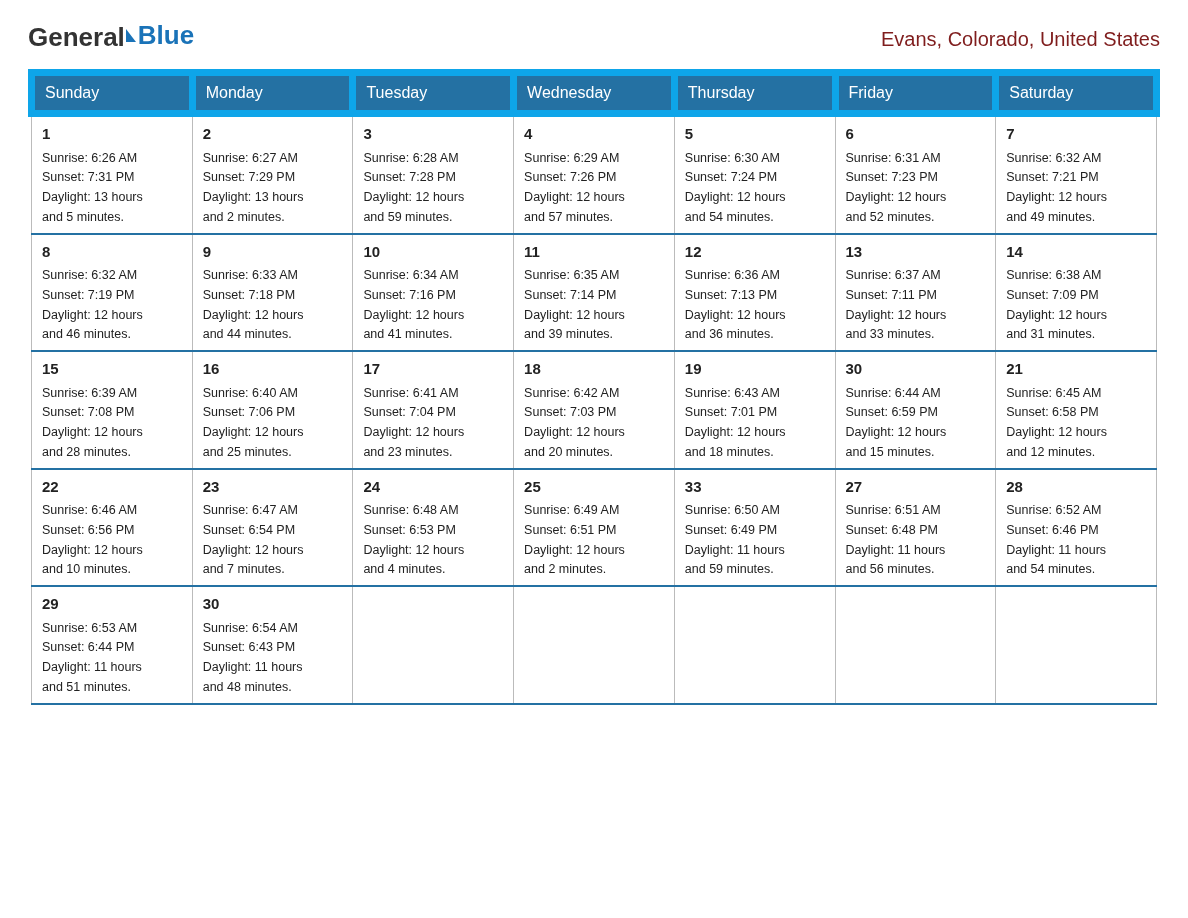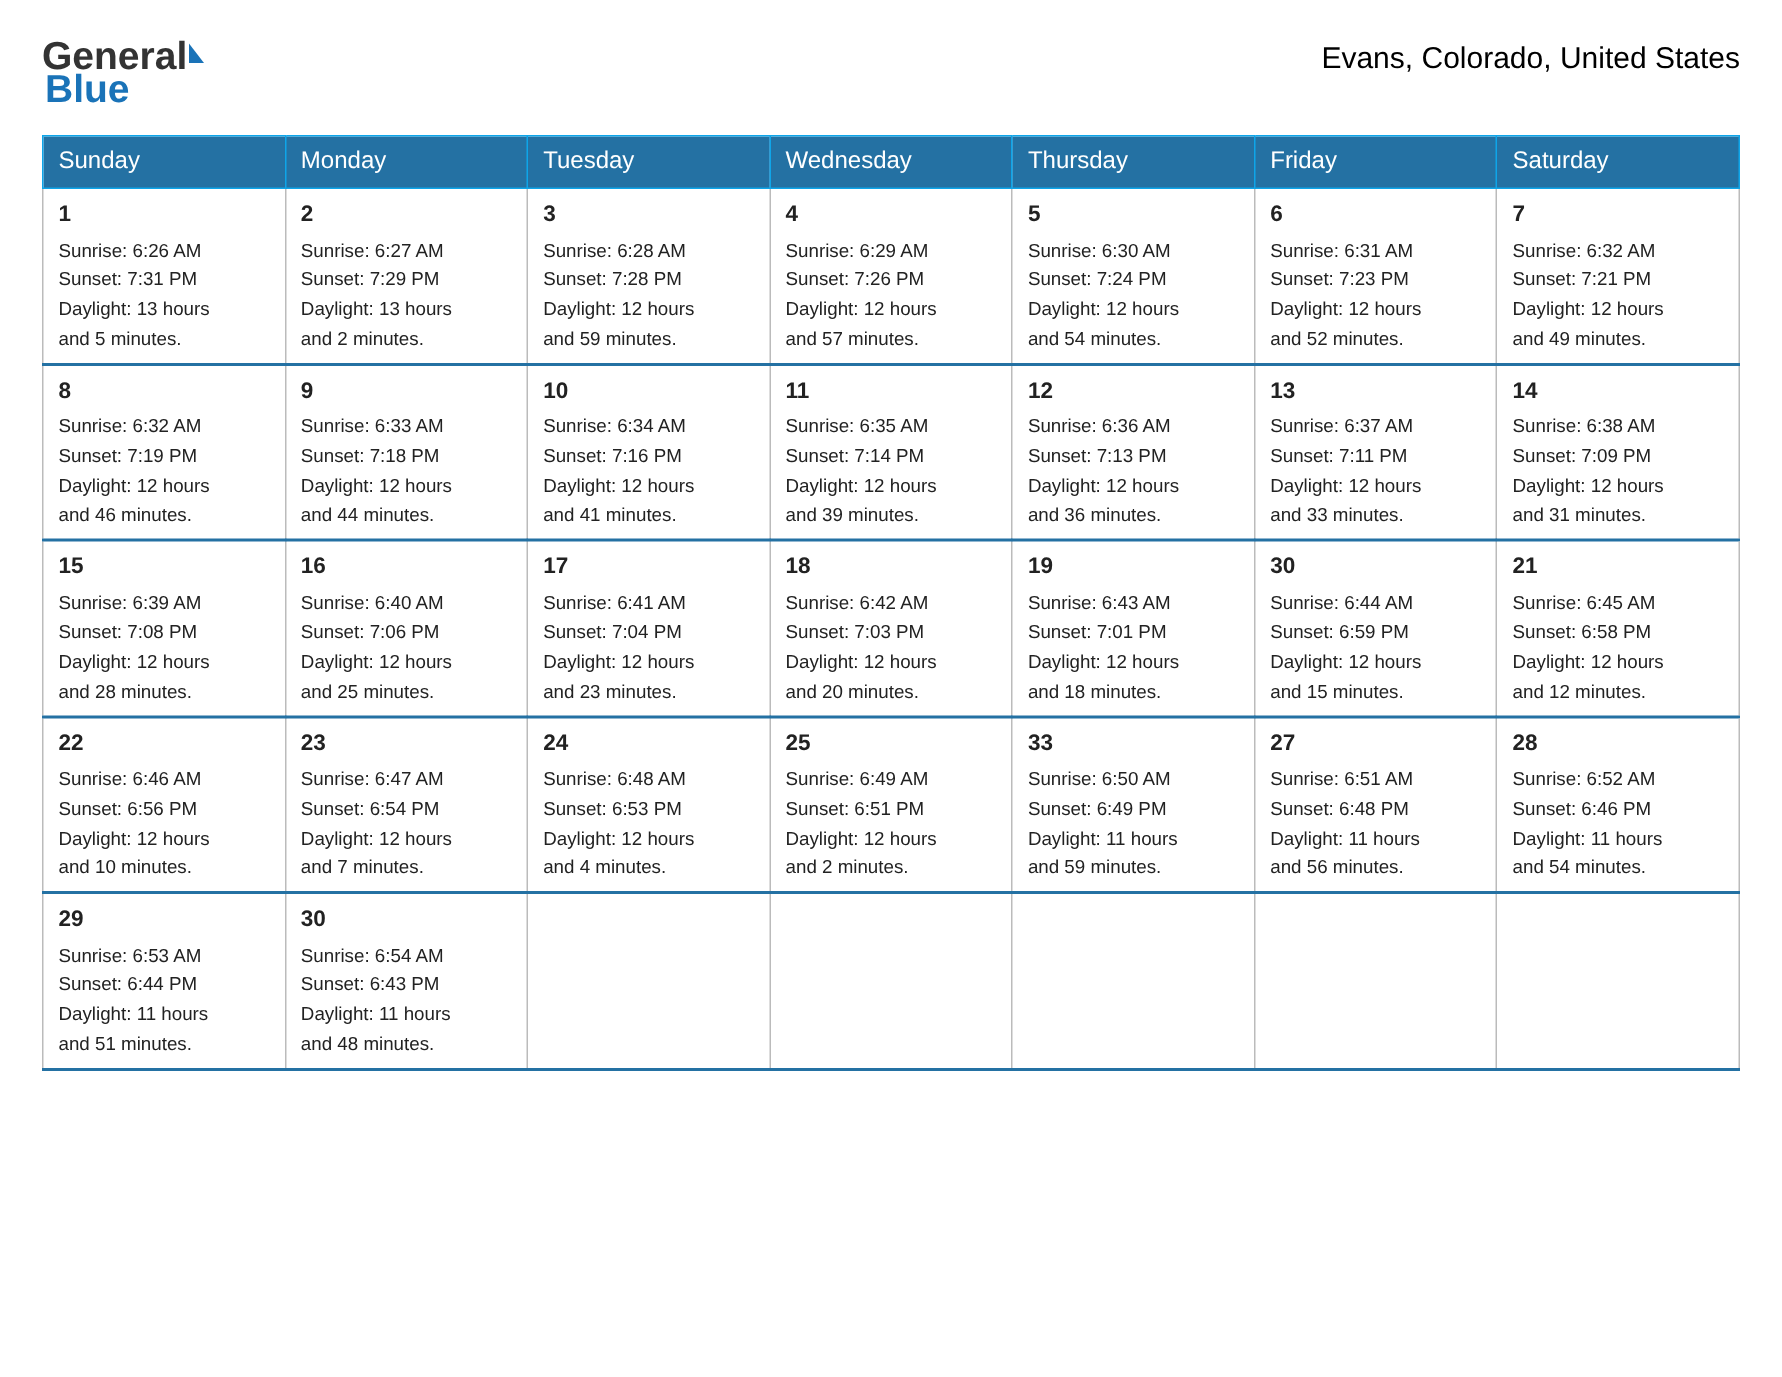--- a/index.html
+++ b/index.html
@@ -46,38 +46,38 @@
     }
     .title-area h1 {
       font-size: 48px;
       font-weight: bold;
       color: #222;
       line-height: 1.1;
     }
     .title-area h2 {
       font-size: 20px;
       font-weight: normal;
-      color: #000000;
+      color: #7f1d1d;
       margin-top: 4px;
     }
     table {
       width: 100%;
       border-collapse: collapse;
       table-layout: fixed;
     }
     thead tr {
       background-color: #2471a3;
     }
     thead th {
       color: #fff;
       font-size: 16px;
       font-weight: normal;
       padding: 8px 10px;
       text-align: left;
-      border: 1px solid #0ea5e9;
+      border: 7px solid #0ea5e9;
     }
     tbody td {
       vertical-align: top;
       padding: 6px 10px;
       border: 1px solid #bbb;
       font-size: 13px;
       line-height: 1.5;
       min-height: 90px;
     }
     tbody tr {
@@ -93,21 +93,21 @@
     .day-info {
       font-size: 12.5px;
       color: #222;
       margin-top: 36px;
     }
     tbody td:empty {
       background: #fff;
     }
     .logo-wrapper {
       display: flex;
-      flex-direction: column;
+      flex-direction: row;
       justify-content: flex-end;
     }
     .logo-line1 {
       display: flex;
       align-items: center;
     }
     .logo-line2 {
       display: flex;
       align-items: center;
       margin-top: -4px;

